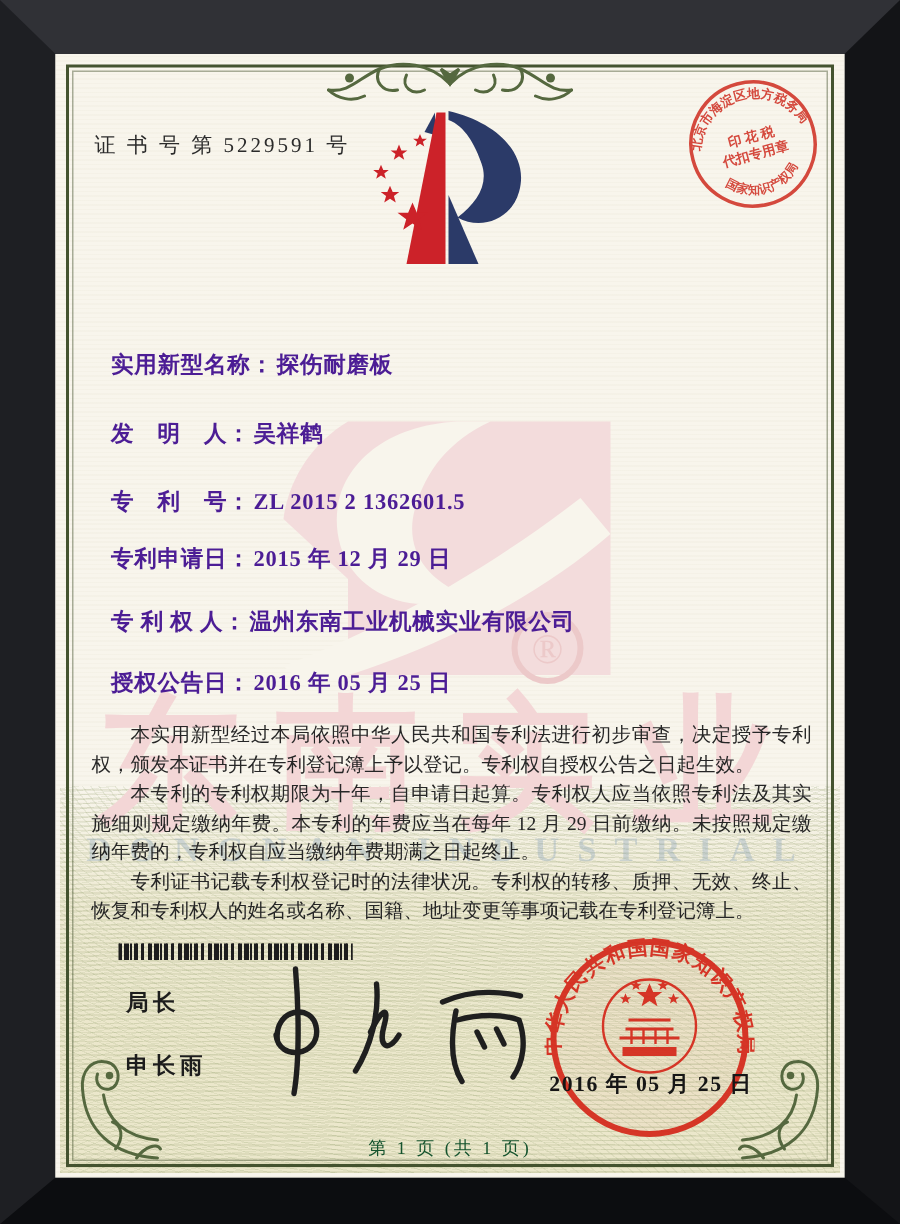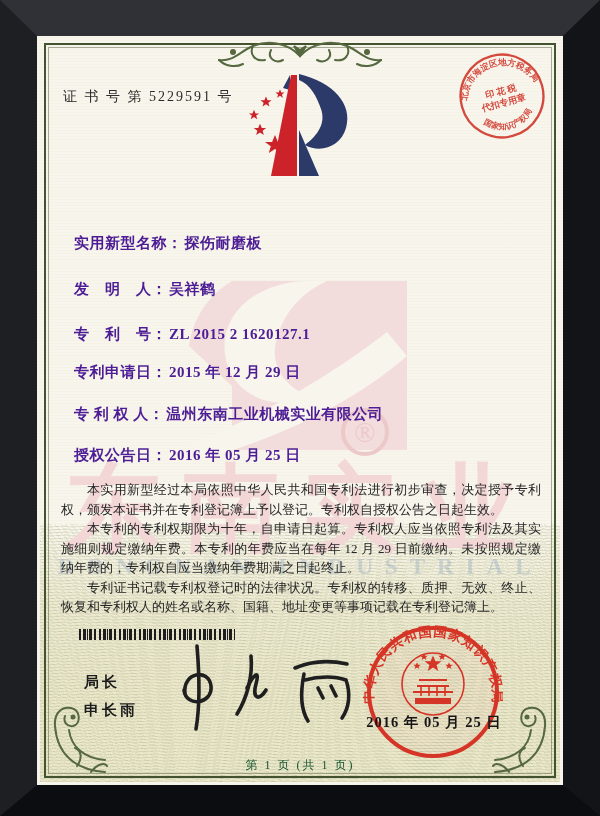--- a/index.html
+++ b/index.html
@@ -39,21 +39,21 @@
     font-size:30px;font-weight:700;letter-spacing:10px;color:#151515;text-indent:10px;}
   .frow{position:absolute;left:37px;z-index:5;font-size:15px;font-weight:600;color:#4c1d95;letter-spacing:.5px;white-space:nowrap;}
   .frow .fvalue{margin-left:2px;}
   .paras{position:absolute;left:24px;top:444px;width:480px;z-index:5;
     font-size:13px;line-height:19.5px;color:#262626;text-align:justify;}
   .paras p{margin:0;text-indent:2em;}
   .barcode{position:absolute;left:42px;top:593px;width:156px;height:11px;z-index:5;
     background:
       repeating-linear-gradient(90deg,#1d1d1d 0 2px,transparent 2px 5px),
       repeating-linear-gradient(90deg,#1d1d1d 0 1px,transparent 1px 4px);}
-  .signer-title{position:absolute;left:47px;top:637px;z-index:5;font-size:15px;font-weight:700;letter-spacing:3px;color:#1d1d1d;}
+  .signer-title{position:absolute;left:47px;top:623px;z-index:5;font-size:15px;font-weight:700;letter-spacing:3px;color:#1d1d1d;}
   .signer-name{position:absolute;left:47px;top:665px;z-index:5;font-size:15px;font-weight:700;letter-spacing:3px;color:#1d1d1d;}
   .signature{position:absolute;left:118px;top:600px;width:225px;height:96px;z-index:5;}
   .official-seal{position:absolute;left:326px;top:586px;width:140px;height:140px;z-index:6;opacity:.92;}
   .seal-date{position:absolute;left:312px;top:677px;width:170px;text-align:center;z-index:7;
     font-size:14.5px;font-weight:700;letter-spacing:1px;color:#161616;white-space:nowrap;}
   .page-footer{position:absolute;left:0;top:721px;width:100%;text-align:center;z-index:5;
     font-size:12px;letter-spacing:2px;color:#14532d;}
   .tax-stamp{position:absolute;left:420px;top:15px;width:90px;height:90px;z-index:6;
     transform:rotate(-15deg);opacity:.88;}
 </style>
@@ -149,21 +149,21 @@
     </svg>
 
 
     <div class="frow" style="top:198px">
       <span class="flabel">实用新型名称：</span><span class="fvalue">探伤耐磨板</span>
     </div>
     <div class="frow" style="top:244px">
       <span class="flabel">发　明　人：</span><span class="fvalue">吴祥鹤</span>
     </div>
     <div class="frow" style="top:289px">
-      <span class="flabel">专　利　号：</span><span class="fvalue">ZL 2015 2 1620127.1</span>
+      <span class="flabel">专　利　号：</span><span class="fvalue">ZL 2015 2 1362601.5</span>
     </div>
     <div class="frow" style="top:327px">
       <span class="flabel">专利申请日：</span><span class="fvalue">2015 年 12 月 29 日</span>
     </div>
     <div class="frow" style="top:369px">
       <span class="flabel">专 利 权 人：</span><span class="fvalue">温州东南工业机械实业有限公司</span>
     </div>
     <div class="frow" style="top:410px">
       <span class="flabel">授权公告日：</span><span class="fvalue">2016 年 05 月 25 日</span>
     </div>

